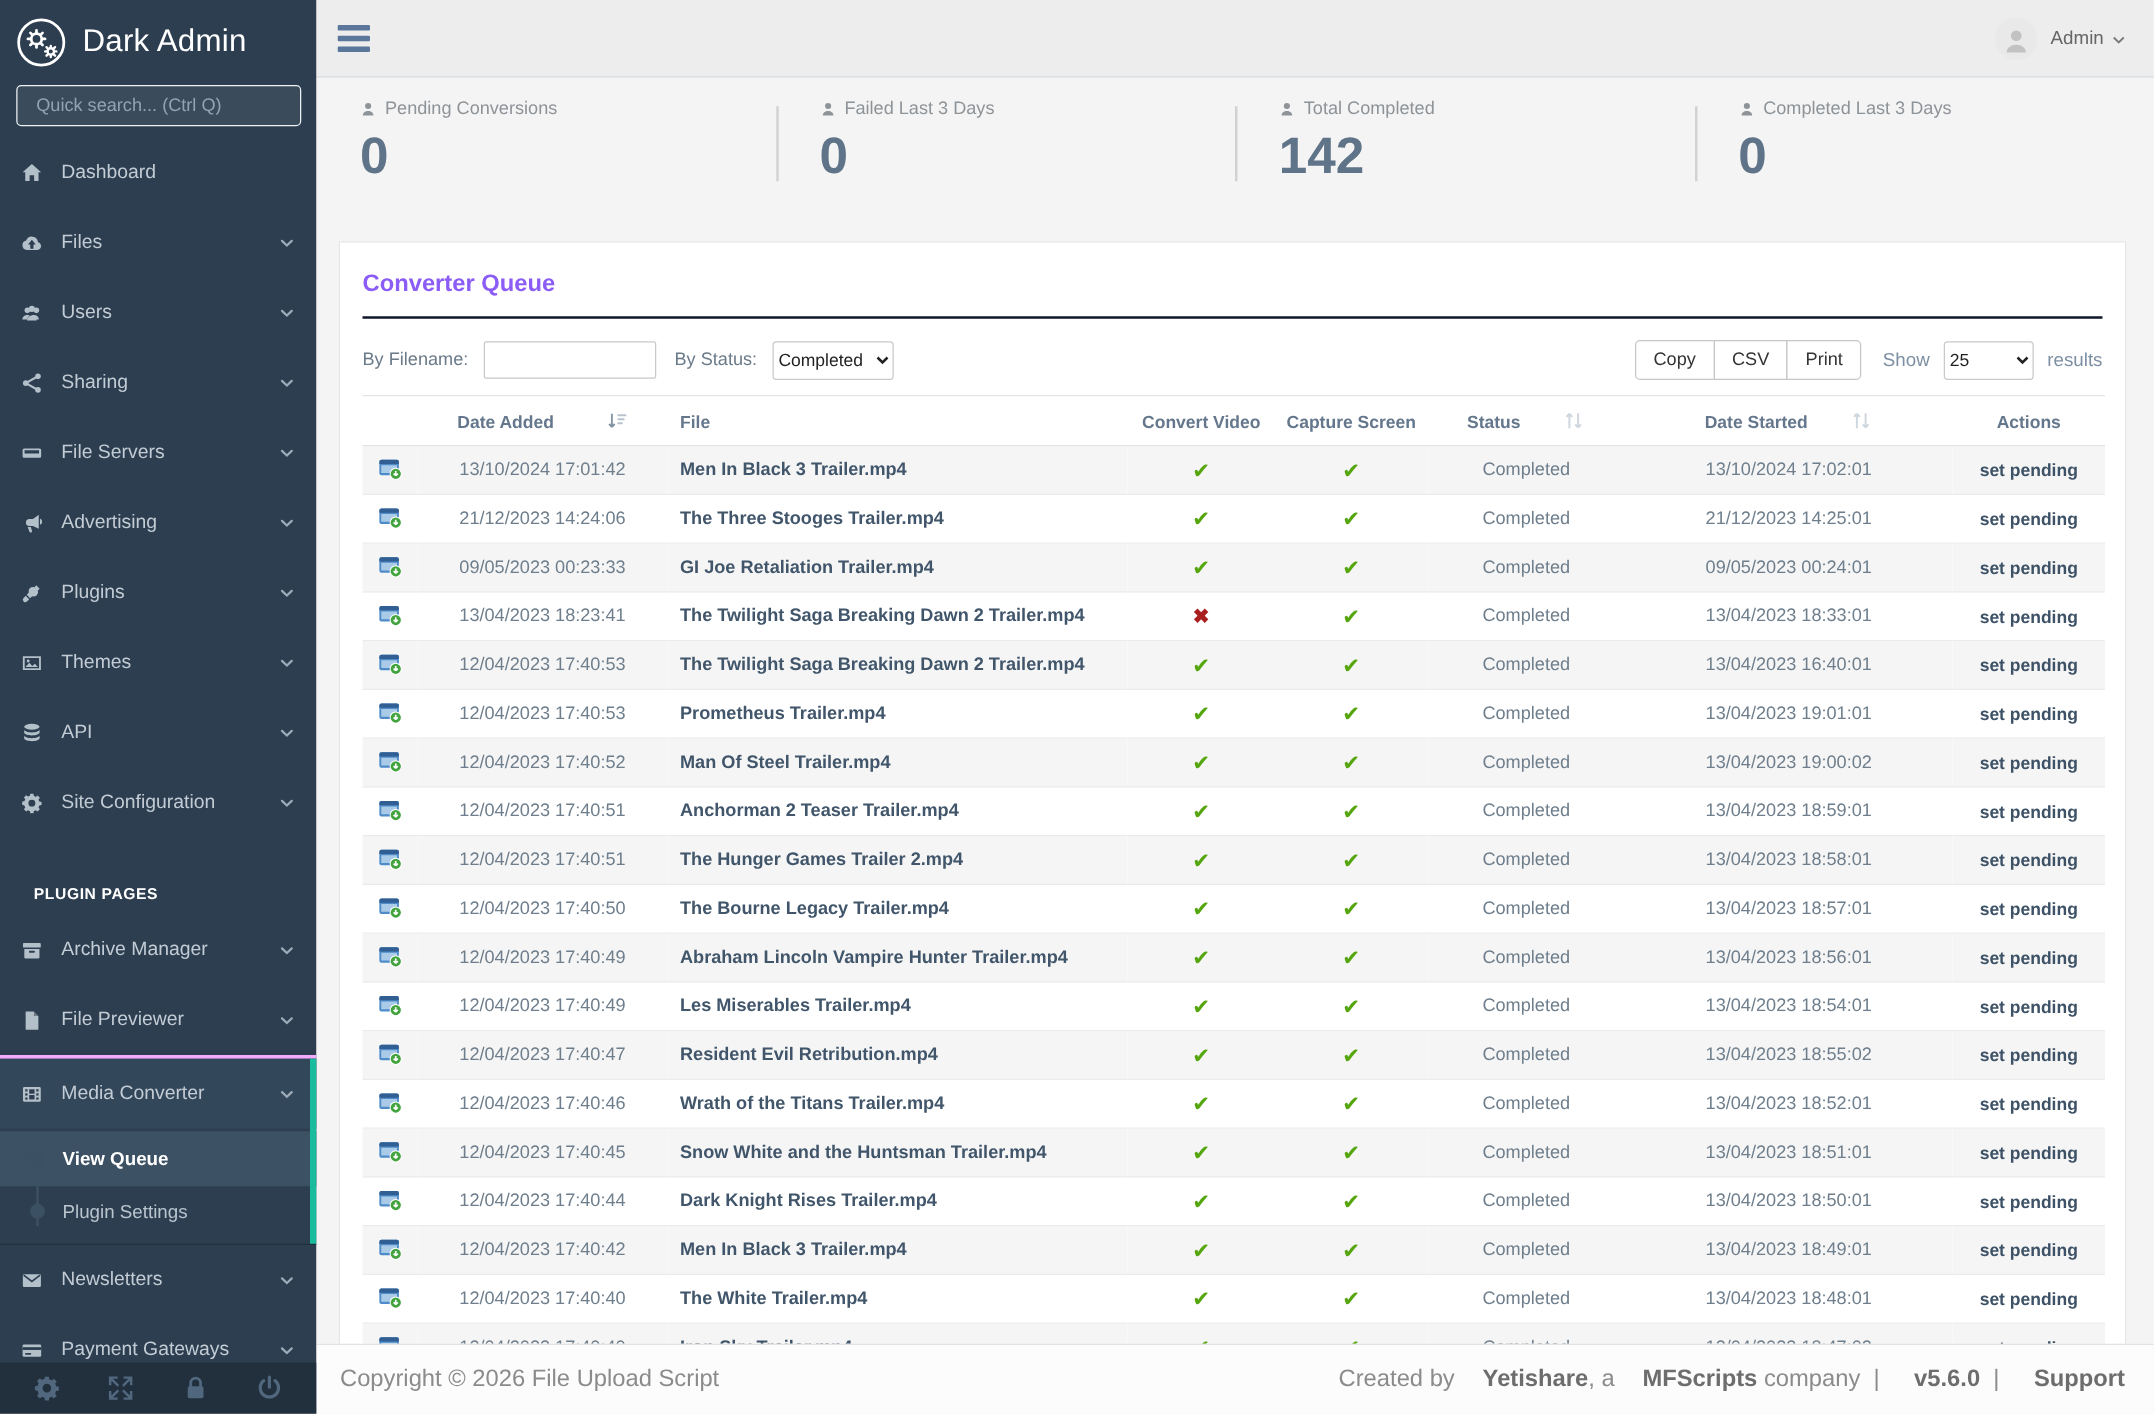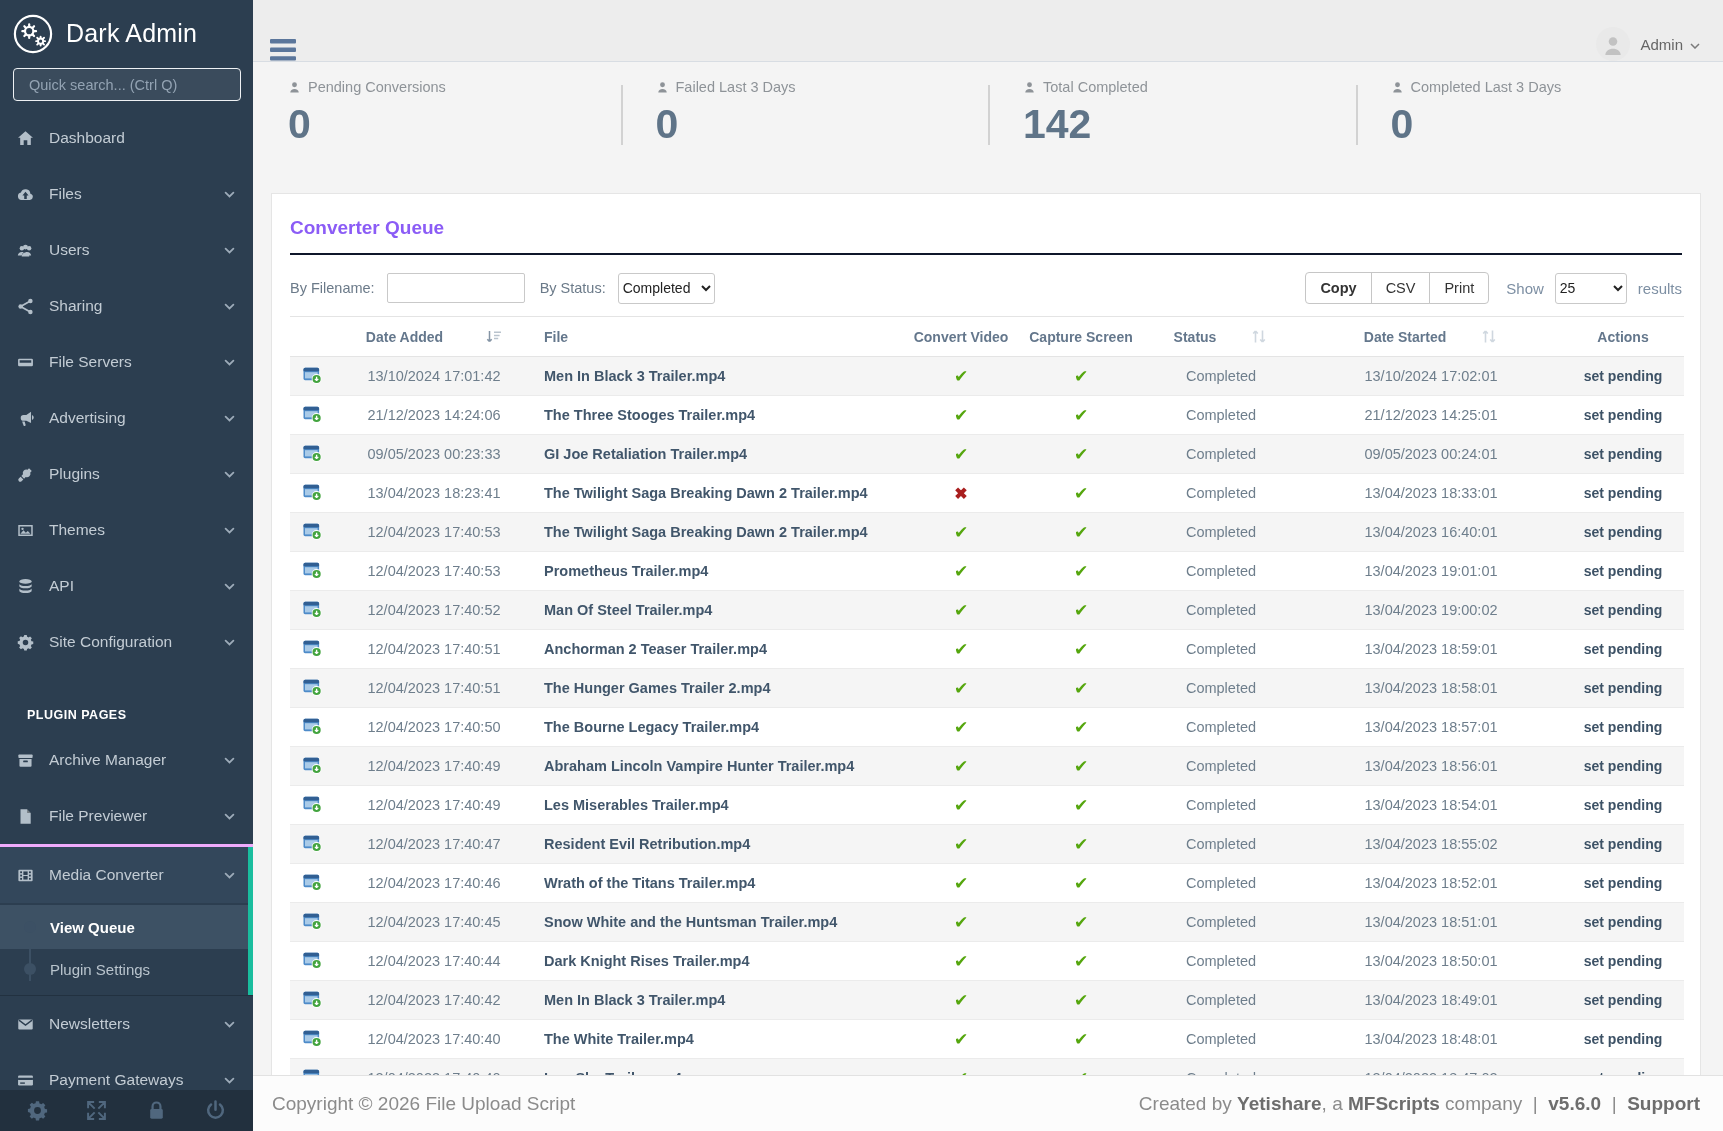--- a/index.html
+++ b/index.html
@@ -30,21 +30,21 @@
   .submenu::before { content:""; position:absolute; left:29px; top:6px; bottom:14px; width:2px; background:#3c5064; }
   .sub-item { position:relative; display:flex; align-items:center; height:40px; padding-left:50px; color:#b9c4cd; font-size:15px; cursor:pointer; }
   .sub-item::before { content:""; position:absolute; left:24px; top:50%; margin-top:-6px; width:12px; height:12px; border-radius:50%; background:#3c5064; }
   .sub-item.active { height:44px; background:#3d5164; color:#fff; font-weight:bold; }
   .sidebar-bottom { position:absolute; left:0; right:0; bottom:0; height:41px; background:#22303e; display:flex; align-items:center; justify-content:space-around; padding:0 8px; }
   .sb-icon { width:21px; height:21px; color:#50677e; cursor:pointer; display:inline-flex; }
   .sb-icon svg { width:21px; height:21px; fill:currentColor; }
 
   
   .main { position:absolute; left:253px; top:0; right:0; bottom:0; }
-  .topbar { height:62px; background:#ededed; border-bottom:1px solid #d8dde3; display:flex; align-items:flex-end; padding:0 23px 0 17px; }
+  .topbar { height:62px; background:#ededed; border-bottom:1px solid #d8dde3; display:flex; align-items:center; padding:0 23px 0 17px; }
   .hamburger { cursor:pointer; display:inline-flex; }
   .user-area { margin-left:auto; display:flex; align-items:center; cursor:pointer; }
   .avatar { width:34px; height:34px; border-radius:50%; background:#e9e9e9; display:flex; align-items:center; justify-content:center; overflow:hidden; }
   .avatar svg { width:22px; height:22px; fill:#c2c2c2; margin-top:4px; }
   .user-name { color:#666; font-size:15px; margin:0 7px 0 10px; }
 
   
   .stats { height:131px; display:flex; }
   .stat { flex:1; position:relative; padding:17px 0 0 35px; }
   .stat + .stat::before { content:""; position:absolute; left:0; top:23px; height:60px; width:2px; background:#d2d2d2; }
@@ -58,21 +58,21 @@
   .card-inner { padding:14px 18px 0 18px; }
   .card-title { color:#8b5cf6; font-size:19px; font-weight:700; padding:9px 0 14px; border-bottom:2px solid #0f172a; }
   .filter-row { display:flex; align-items:center; margin:17px 0 12px; }
   .fl-label { color:#6b7a89; font-size:14.5px; white-space:nowrap; }
   .filename-input { width:138px; height:30px; border:1px solid #c9c9c9; border-radius:2px; margin:0 15px 0 12px; padding:0 8px; font-size:14px; color:#333; outline:none; }
   select { height:31px; border:1px solid #c9c9c9; border-radius:3px; background:#fff; color:#222; font-size:14px; font-family:"Liberation Sans",sans-serif; outline:none; }
   .status-select { width:97px; margin-left:12px; }
   .filter-right { margin-left:auto; display:flex; align-items:center; }
   .btn-group { display:flex; }
   .btn { height:32px; padding:0 14px; background:#fff; border:1px solid #c6c6c6; color:#333; font-size:14.5px; font-family:"Liberation Sans",sans-serif; cursor:pointer; margin-left:-1px; }
-  .btn:first-child { border-radius:4px 0 0 4px; margin-left:0;font-weight:bold; }
+  .btn:first-child { border-radius:4px 0 0 4px; margin-left:0; }
   .btn:last-child { border-radius:0 4px 4px 0; }
   .show-label { color:#7d8fa3; font-size:15px; margin:0 11px 0 17px; }
   .show-select { width:72px; }
   .results-label { color:#7d8fa3; font-size:15px; margin-left:11px; }
 
   
   table { width:100%; border-collapse:collapse; table-layout:fixed; }
   thead th { border-top:1px solid #e4e4e4; border-bottom:1px solid #e4e4e4; height:40px; color:#64778c; font-size:14px; font-weight:bold; text-align:center; }
   thead th.col-file { text-align:left; padding-left:10px; }
   .th-flex { display:inline-flex; align-items:center;justify-content:space-between; }
@@ -84,21 +84,21 @@
   td { height:39px; font-size:14.5px; color:#6e7e8c; text-align:center; vertical-align:middle; }
   td.cell-file { text-align:left; padding-left:10px; font-weight:bold; color:#41566b; }
   td.cell-icon span { display:inline-flex; margin-top:2px; }
   td .mark-ok { color:#55a60e; font-size:17px; }
   td .mark-no { color:#a91f1f; font-size:16px; font-weight:bold; }
   td.cell-action { font-weight:bold; color:#3d5266; font-size:14px; cursor:pointer; }
 
   
   .footer { position:absolute; left:0; right:0; bottom:0; height:56px; background:#fcfcfc; border-top:1px solid #e2e2e2; display:flex; align-items:center; padding:0 23px 0 19px; z-index:6; font-size:19px; color:#8b8b8b; }
   .footer-right { margin-left:auto; white-space:pre; }
-  .footer-right b { color:#6d6d6d; }
+  .footer-right b { color:#6d6d6d;margin-left:17px; }
 </style>
 </head>
 <body>
 
 <aside class="sidebar">
   <div class="brand">
     <span class="logo">
         <svg viewBox="0 0 42 42">
       <circle cx="21" cy="21" r="19" fill="none" stroke="#fff" stroke-width="2.3"></circle>
       <g stroke="#fff" stroke-width="2.3" stroke-linecap="round" fill="none">

